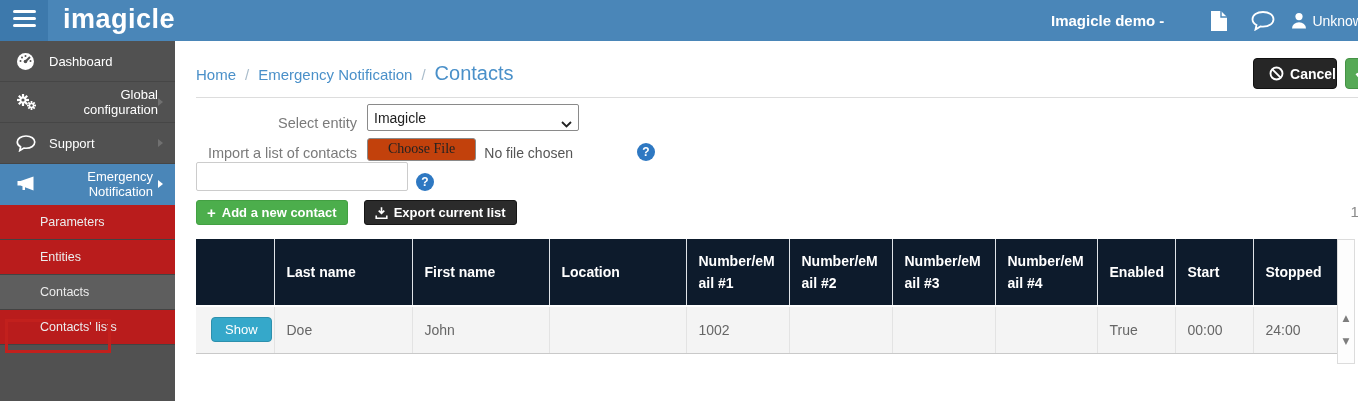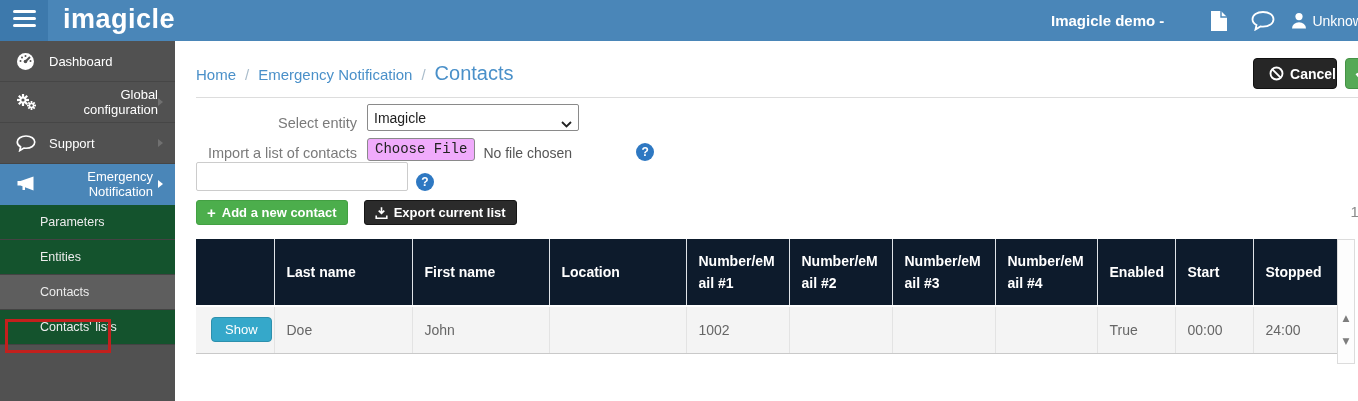--- a/index.html
+++ b/index.html
@@ -26,21 +26,21 @@
   
   .sidebar{ position:absolute; left:0; top:41px; width:175px; height:360px; background:#515151;text-align:right; }
   .side-item{ height:41px; display:flex; align-items:center; padding:0 12px 0 16px; color:#fff;
     font-size:13px; border-bottom:1px solid #464646; cursor:pointer; }
   .side-item .s-icon{ width:21px; margin-right:12px; display:flex; align-items:center; }
   .side-item .chev{ margin-left:auto; width:0; height:0; border-top:4px solid transparent;
     border-bottom:4px solid transparent; border-left:5px solid #707070; }
   .side-item.active{ background:var(--topbar); border-bottom-color:var(--topbar); }
   .side-item.active .chev{ margin-left:5px; border-left-color:#fff; }
   .sub-item{ height:35px; display:flex; align-items:center; padding-left:40px; color:#ececec;
-    font-size:12.5px; background:#14532d; border-bottom:1px solid #434343; cursor:pointer; }
+    font-size:12.5px; background:#b91c1c; border-bottom:1px solid #434343; cursor:pointer; }
   .sub-item.selected{ background:#5e5e5e; }
   .red-box{ position:absolute; left:5px; top:278px; width:106px; height:34px;
     border:3px solid var(--annotation-red); pointer-events:none; }
 
   
   .main{ position:absolute; left:175px; top:52px; width:1290px; height:360px; background:#fff; }
   .breadcrumb{ position:absolute; left:21px; top:10px; display:flex; align-items:baseline; font-size:15px; }
   .crumb{ color:#4a90c9; cursor:pointer; }
   .crumb-sep{ color:#a9bccb; margin:0 9px; }
   .crumb-current{ color:#4a90c9; font-size:20px; }
@@ -56,22 +56,22 @@
   .form-row{ position:absolute; left:21px; display:flex; align-items:flex-end; }
   .row-entity{ top:52px; }
   .row-import{ top:86px; }
   .row-filter{ top:110px; }
   .form-label{ width:161px; text-align:right; color:#7a7a7a; font-size:14.5px; margin-right:10px; flex-shrink:0; }
   .select-wrap{ position:relative; width:212px; height:27px; }
   .select-wrap select{ width:100%; height:100%; border:1px solid #8a8a8a; border-radius:2px;
     font-size:14px; padding:0 20px 0 6px; background:#fff; color:#222; appearance:none;
     -webkit-appearance:none; font-family:"Liberation Sans",sans-serif; }
   .select-wrap .sel-chev{ position:absolute; right:7px; top:10px; pointer-events:none; }
-  .choose-btn{ border:1px solid #8a8a8a; background:#f0abfc; border-radius:3px; font-size:14px;
-    padding:2px 7px 3px; color:#222; cursor:pointer; font-family:Liberation Mono, monospace; }
+  .choose-btn{ border:1px solid #8a8a8a; background:#c2410c; border-radius:3px; font-size:14px;
+    padding:2px 20px 3px; color:#222; cursor:pointer; font-family:Liberation Serif, serif; }
   .no-file{ color:#555; font-size:14px; margin-left:8px; }
   .help{ width:18px; height:18px; border-radius:50%; background:#2e78c2; color:#fff; font-weight:bold;
     font-size:12px; display:flex; align-items:center; justify-content:center; cursor:pointer; flex-shrink:0; }
   .help.import-help{ margin-left:64px; }
   .help.filter-help{ margin-left:8px; }
   .filter-input{ width:212px; height:29px; border:1px solid #ccc; border-radius:2px; padding:0 6px;
     font-size:14px; font-family:"Liberation Sans",sans-serif; }
   .search-btn{ margin-left:5px; height:29px; background:var(--accent-blue); color:#fff; border:1px solid #0d62b5;
     border-radius:3px; font-size:14px; font-weight:bold; padding:0 13px; display:flex; align-items:center;
     gap:7px; cursor:pointer; font-family:"Liberation Sans",sans-serif; }

